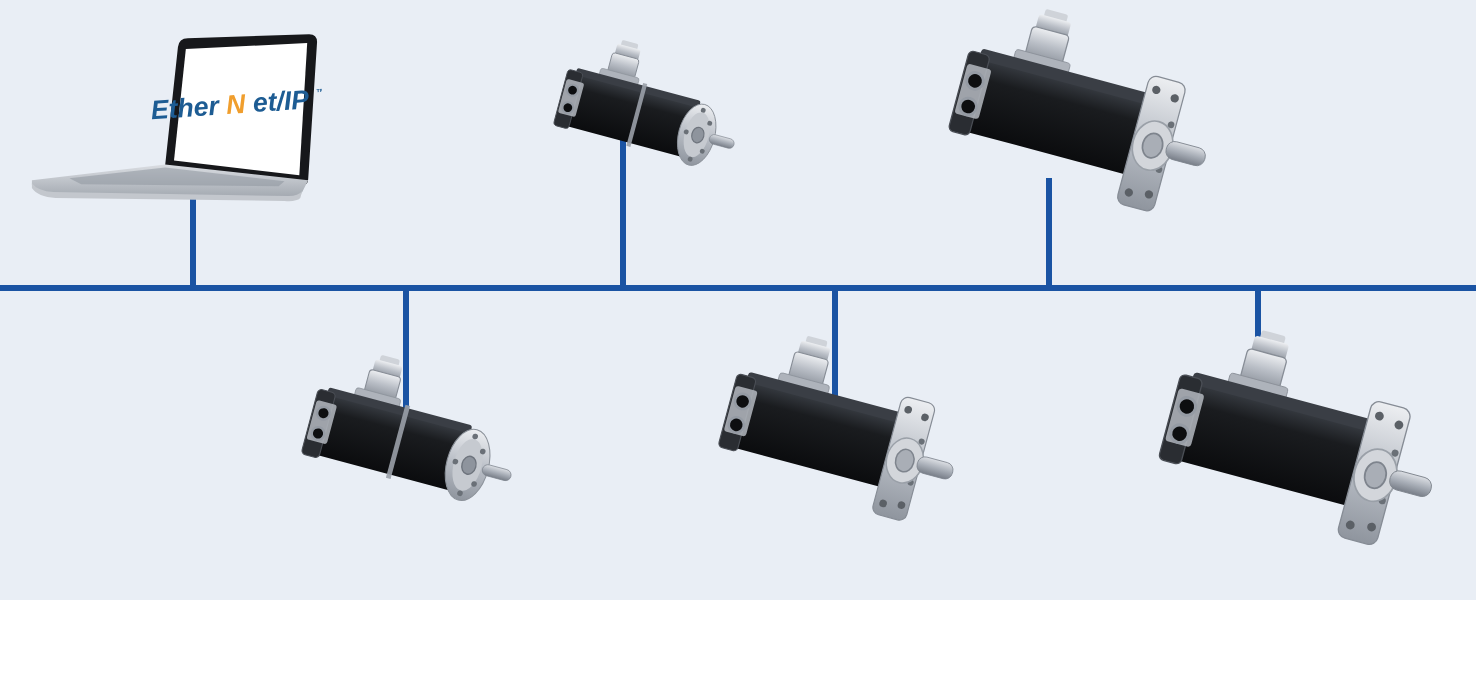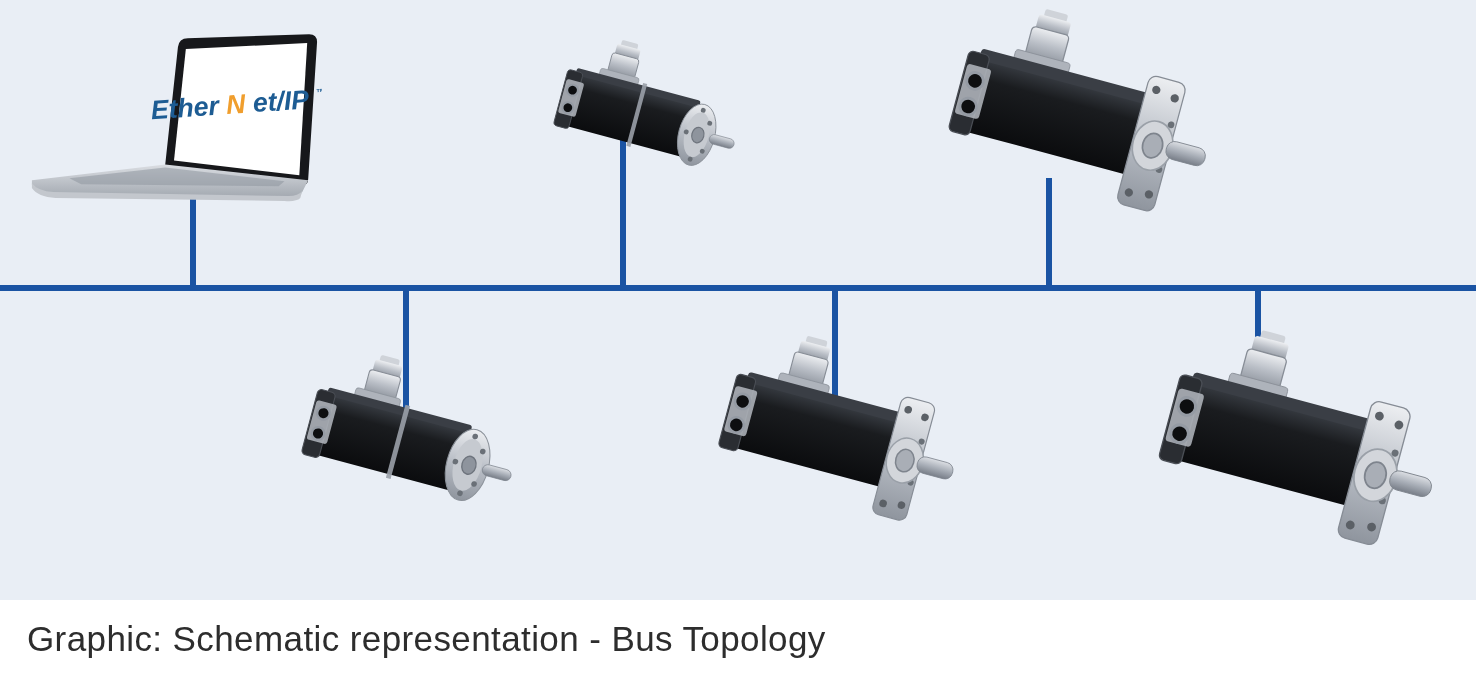--- a/index.html
+++ b/index.html
@@ -173,17 +173,14 @@
         </svg>
     </div>
     <div class="device" style="left:1142px;top:342px;">
       <svg width="300" height="229" viewBox="0 0 340 260" overflow="visible">
           <use href="#motor-square"></use>
         </svg>
     </div>
 
   </div>
 
-  <div class="caption-bar">
-    <span class="caption-text">Graphic: Schematic representation - Bus Topology</span>
-  </div>
 
 </div>
 
 </body></html>

